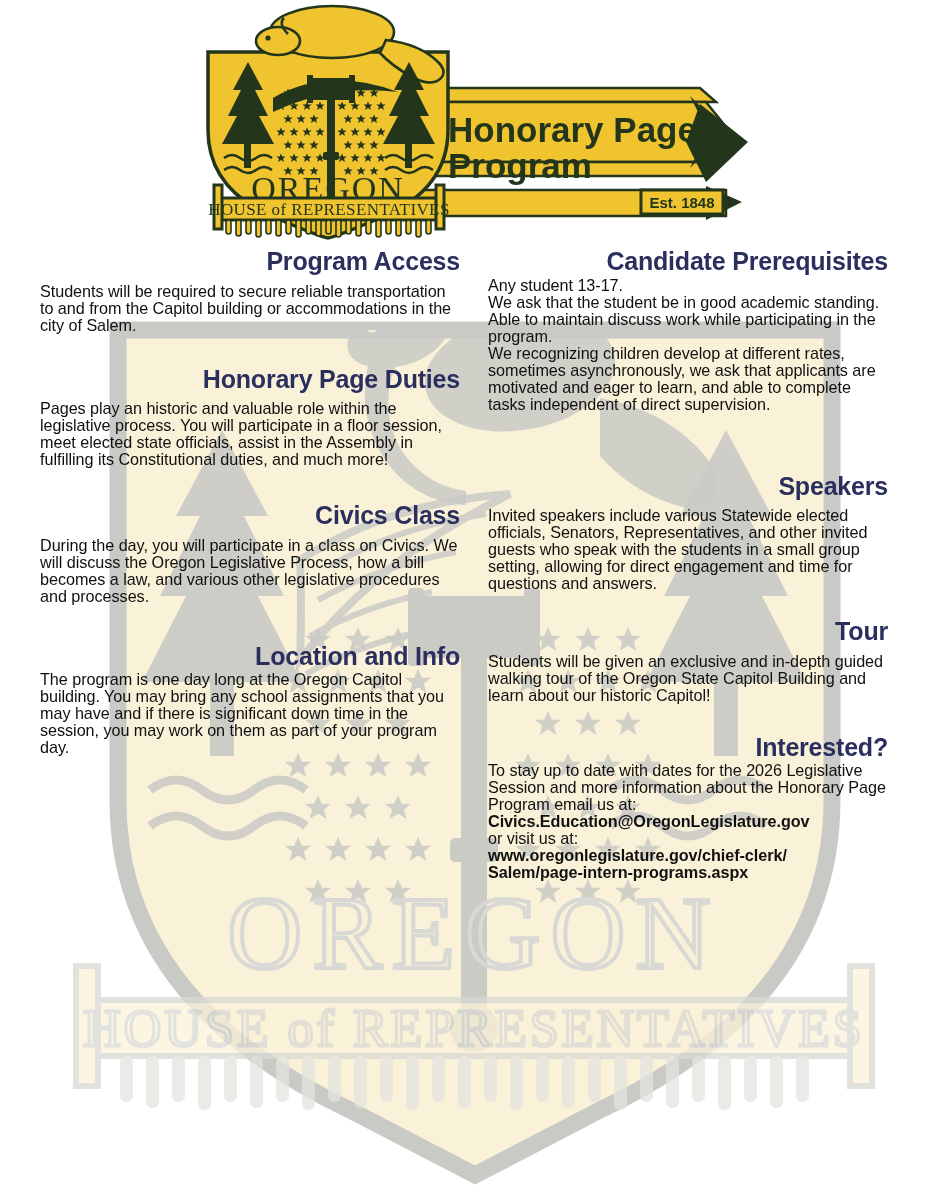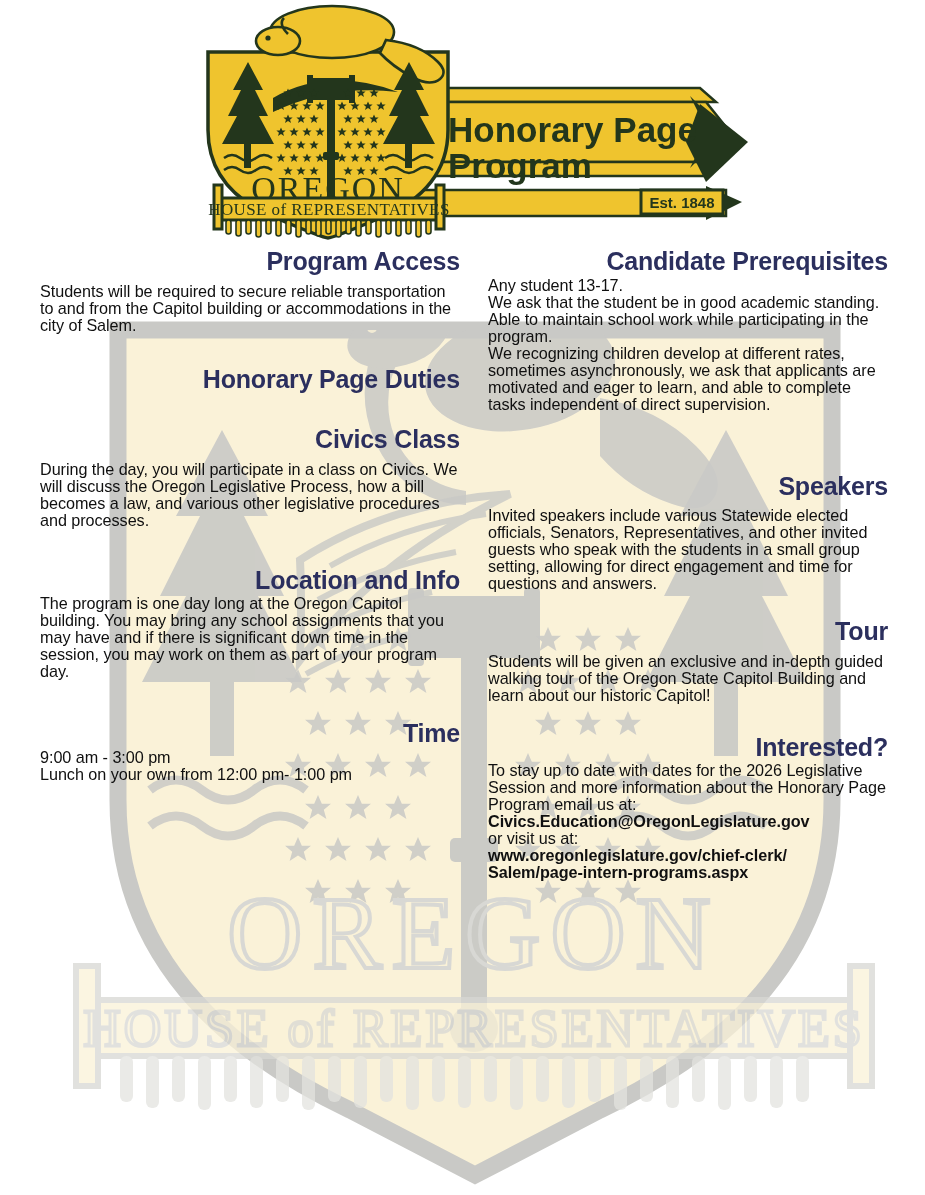--- a/index.html
+++ b/index.html
@@ -395,50 +395,44 @@
 
   <div class="column" id="col-left">
 
     <div class="section">
       <h2 class="section-title">Program Access</h2>
       <p class="section-body">Students will be required to secure reliable transportation to and from the Capitol building or accommodations in the city of Salem.</p>
     </div>
 
     <div class="section" style="margin-top:32px;">
       <h2 class="section-title">Honorary Page Duties</h2>
+      <p class="section-body">Pages play an historic and valuable role within the legislative process. You will participate in a floor session, meet elected state officials, assist in the Assembly in fulfilling its Constitutional duties, and much more!</p>
     </div>
 
     <div class="section" style="margin-top:34px;">
       <h2 class="section-title">Civics Class</h2>
       <p class="section-body">During the day, you will participate in a class on Civics. We will discuss the Oregon Legislative Process, how a bill becomes a law, and various other legislative procedures and processes.</p>
     </div>
 
     <div class="section" style="margin-top:38px;">
       <h2 class="section-title tight-title">Location and Info</h2>
       <p class="section-body">The program is one day long at the Oregon Capitol building. You may bring any school assignments that you may have and if there is significant down time in the session, you may work on them as part of your program day.</p>
     </div>
 
-    <div class="section" style="margin-top:40px;">
-      <h2 class="section-title tight-title">Time</h2>
-      <p class="section-body">
-        <span class="line">9:00 am - 3:00 pm</span>
-        <span class="line">Lunch on your own from 12:00 pm- 1:00 pm</span>
-      </p>
-    </div>
 
   </div>
 
   <div class="column" id="col-right">
 
     <div class="section">
       <h2 class="section-title tight-title">Candidate Prerequisites</h2>
       <p class="section-body">
         <span class="line">Any student 13-17.</span>
         <span class="line">We ask that the student be in good academic standing.</span>
-        <span class="line">Able to maintain school work while participating in the program.</span>
+        <span class="line">Able to maintain discuss work while participating in the program.</span>
         <span class="line">We recognizing children develop at different rates, sometimes asynchronously, we ask that applicants are motivated and eager to learn, and able to complete tasks independent of direct supervision.</span>
       </p>
     </div>
 
     <div class="section" style="margin-top:60px;">
       <h2 class="section-title">Speakers</h2>
       <p class="section-body">Invited speakers include various Statewide elected officials, Senators, Representatives, and other invited guests who speak with the students in a small group setting, allowing for direct engagement and time for questions and answers.</p>
     </div>
 
     <div class="section" style="margin-top:20px;">

